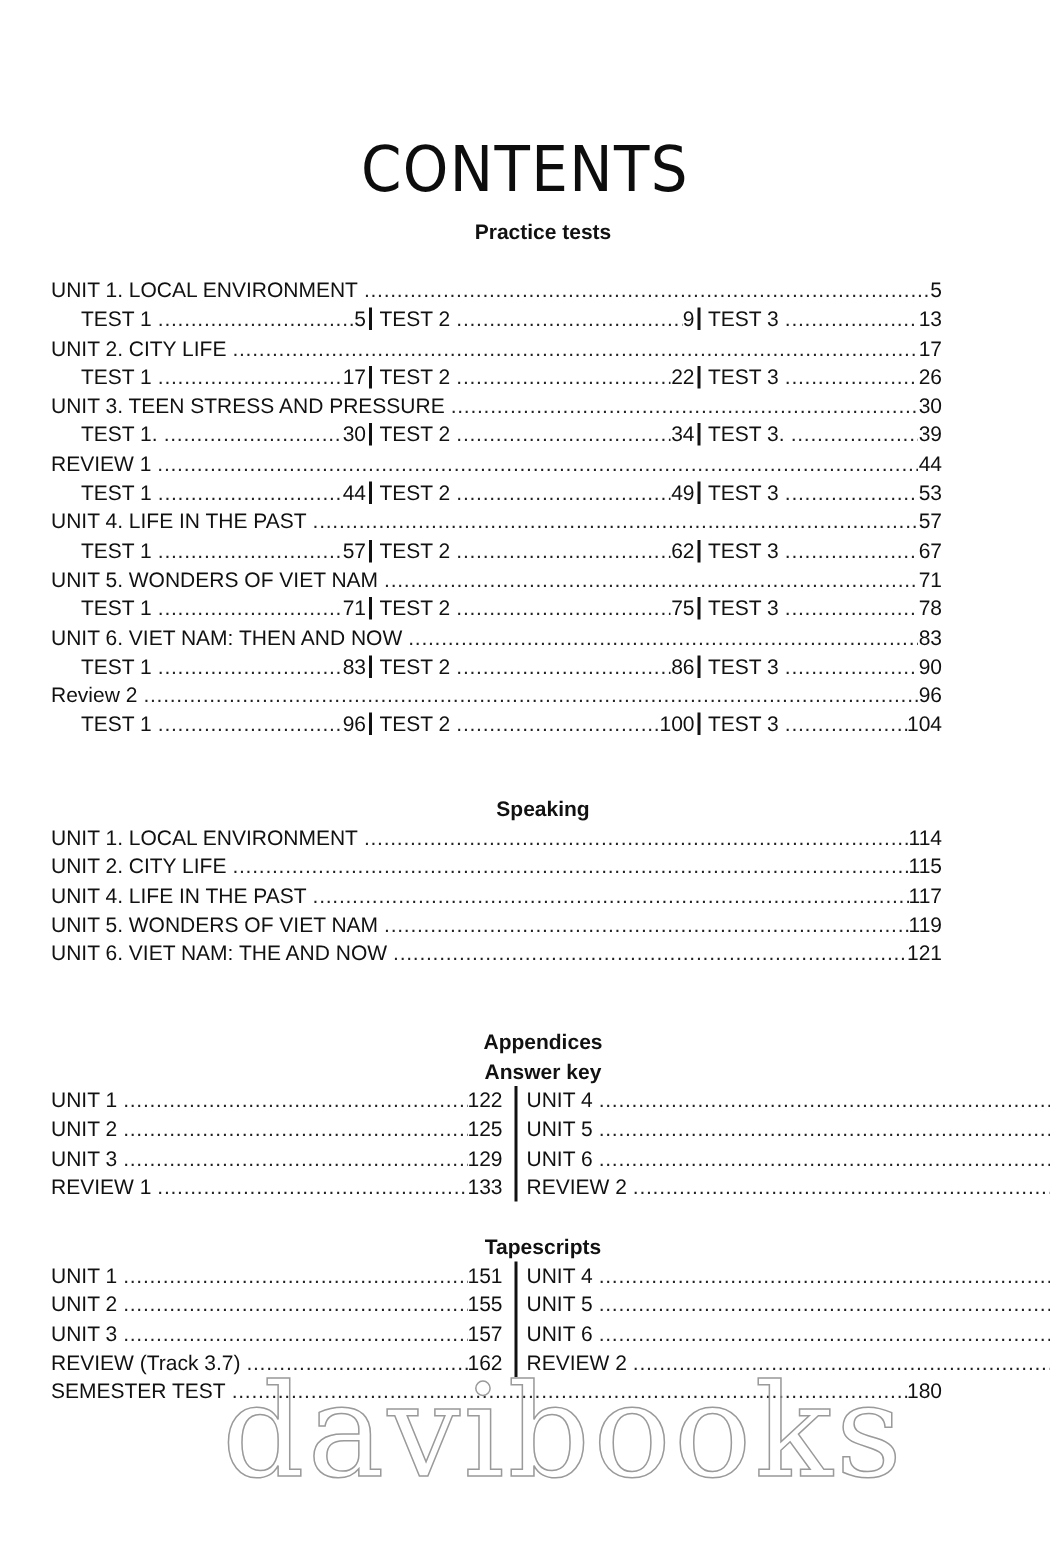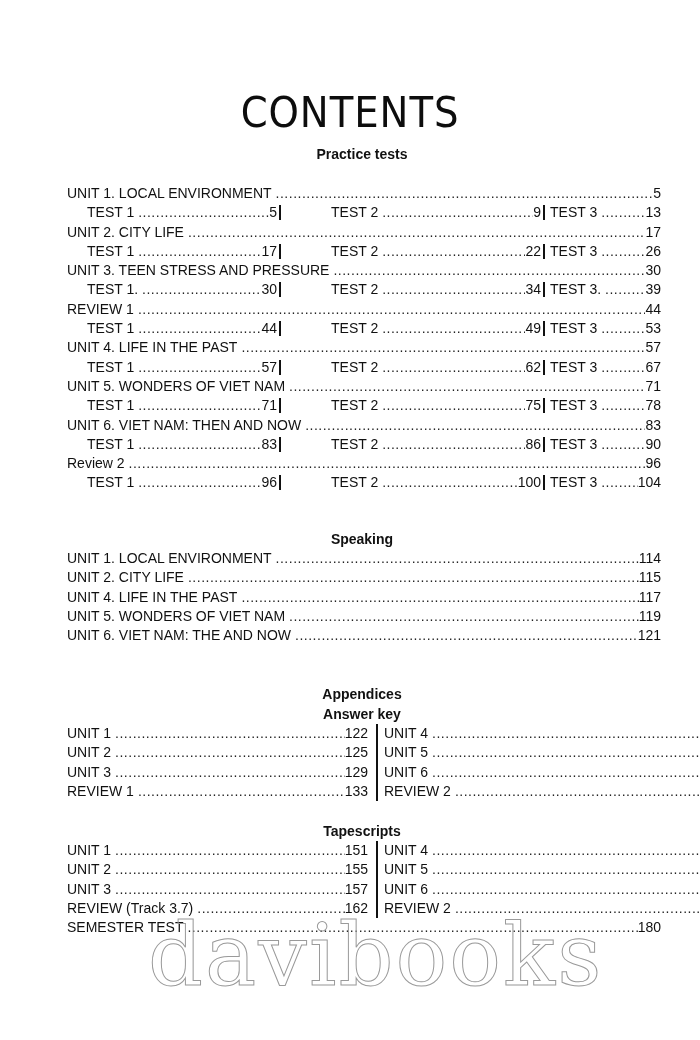--- a/index.html
+++ b/index.html
@@ -3,30 +3,30 @@
 <meta charset="utf-8">
 <style>
   html, body { margin: 0; padding: 0; background: #ffffff; }
   body { width: 700px; height: 1040px; position: relative; overflow: hidden;
          font-family: "Liberation Sans", sans-serif; color: #111111; }
   .title { position: absolute; top: 88px; left: 0; width: 700px; text-align: center;
            font-family: "DejaVu Sans", sans-serif; font-size: 42px; letter-spacing: 1px;
            font-weight: normal; color: #0d0d0d; transform: scaleX(0.92); }
   .sec-title { position: absolute; left: 0; width: 724px; text-align: center;
                font-weight: bold; font-size: 14px; }
-  .toc { position: absolute; left: 67px; width: 594px; font-size: 14px; line-height: 19.3px; }
+  .toc { position: absolute; left: 34px; width: 594px; font-size: 14px; line-height: 19.3px; }
   .row { display: flex; height: 19.3px; white-space: nowrap; }
   .leader { display: flex; align-items: baseline; flex: 1 1 auto; overflow: hidden; }
   .leader .lbl { flex: 0 0 auto; padding-right: 4px; }
   .leader .dots { flex: 1 1 auto; overflow: hidden; white-space: nowrap; letter-spacing: 0.5px; color: #222; }
   .leader .dots::before { content: "........................................................................................................................................................................................................................................"; }
   .leader .pg { flex: 0 0 auto; }
   .sub { padding-left: 20px; }
   .c1 { width: 190px; flex: 0 0 190px; }
-  .c2 { width: 210px; flex: 0 0 210px; margin-left: 45px; }
+  .c2 { width: 210px; flex: 0 0 210px; }
   .c3 { flex: 1 1 auto; }
   .bar { width: 2px; background: #111; height: 15px; margin: 2px 5px 0 2px; flex: 0 0 2px; }
   .two { display: flex; }
   .col-l { width: 301px; flex: 0 0 301px; }
   .col-r { flex: 1 1 auto; border-left: 2px solid #111; padding-left: 6px; margin-left: 8px; }
   .wm { position: absolute; left: 148px; top: 905px; font-family: "DejaVu Serif", serif;
         font-size: 86px; color: transparent; -webkit-text-stroke: 1px #9a9a9a; letter-spacing: 2px; }
   .wm2 { position: absolute; left: 258px; top: 1054px; font-family: "DejaVu Serif", serif;
          font-size: 29px; color: transparent; -webkit-text-stroke: 0.8px #9a9a9a; letter-spacing: 1px; }
 </style>

